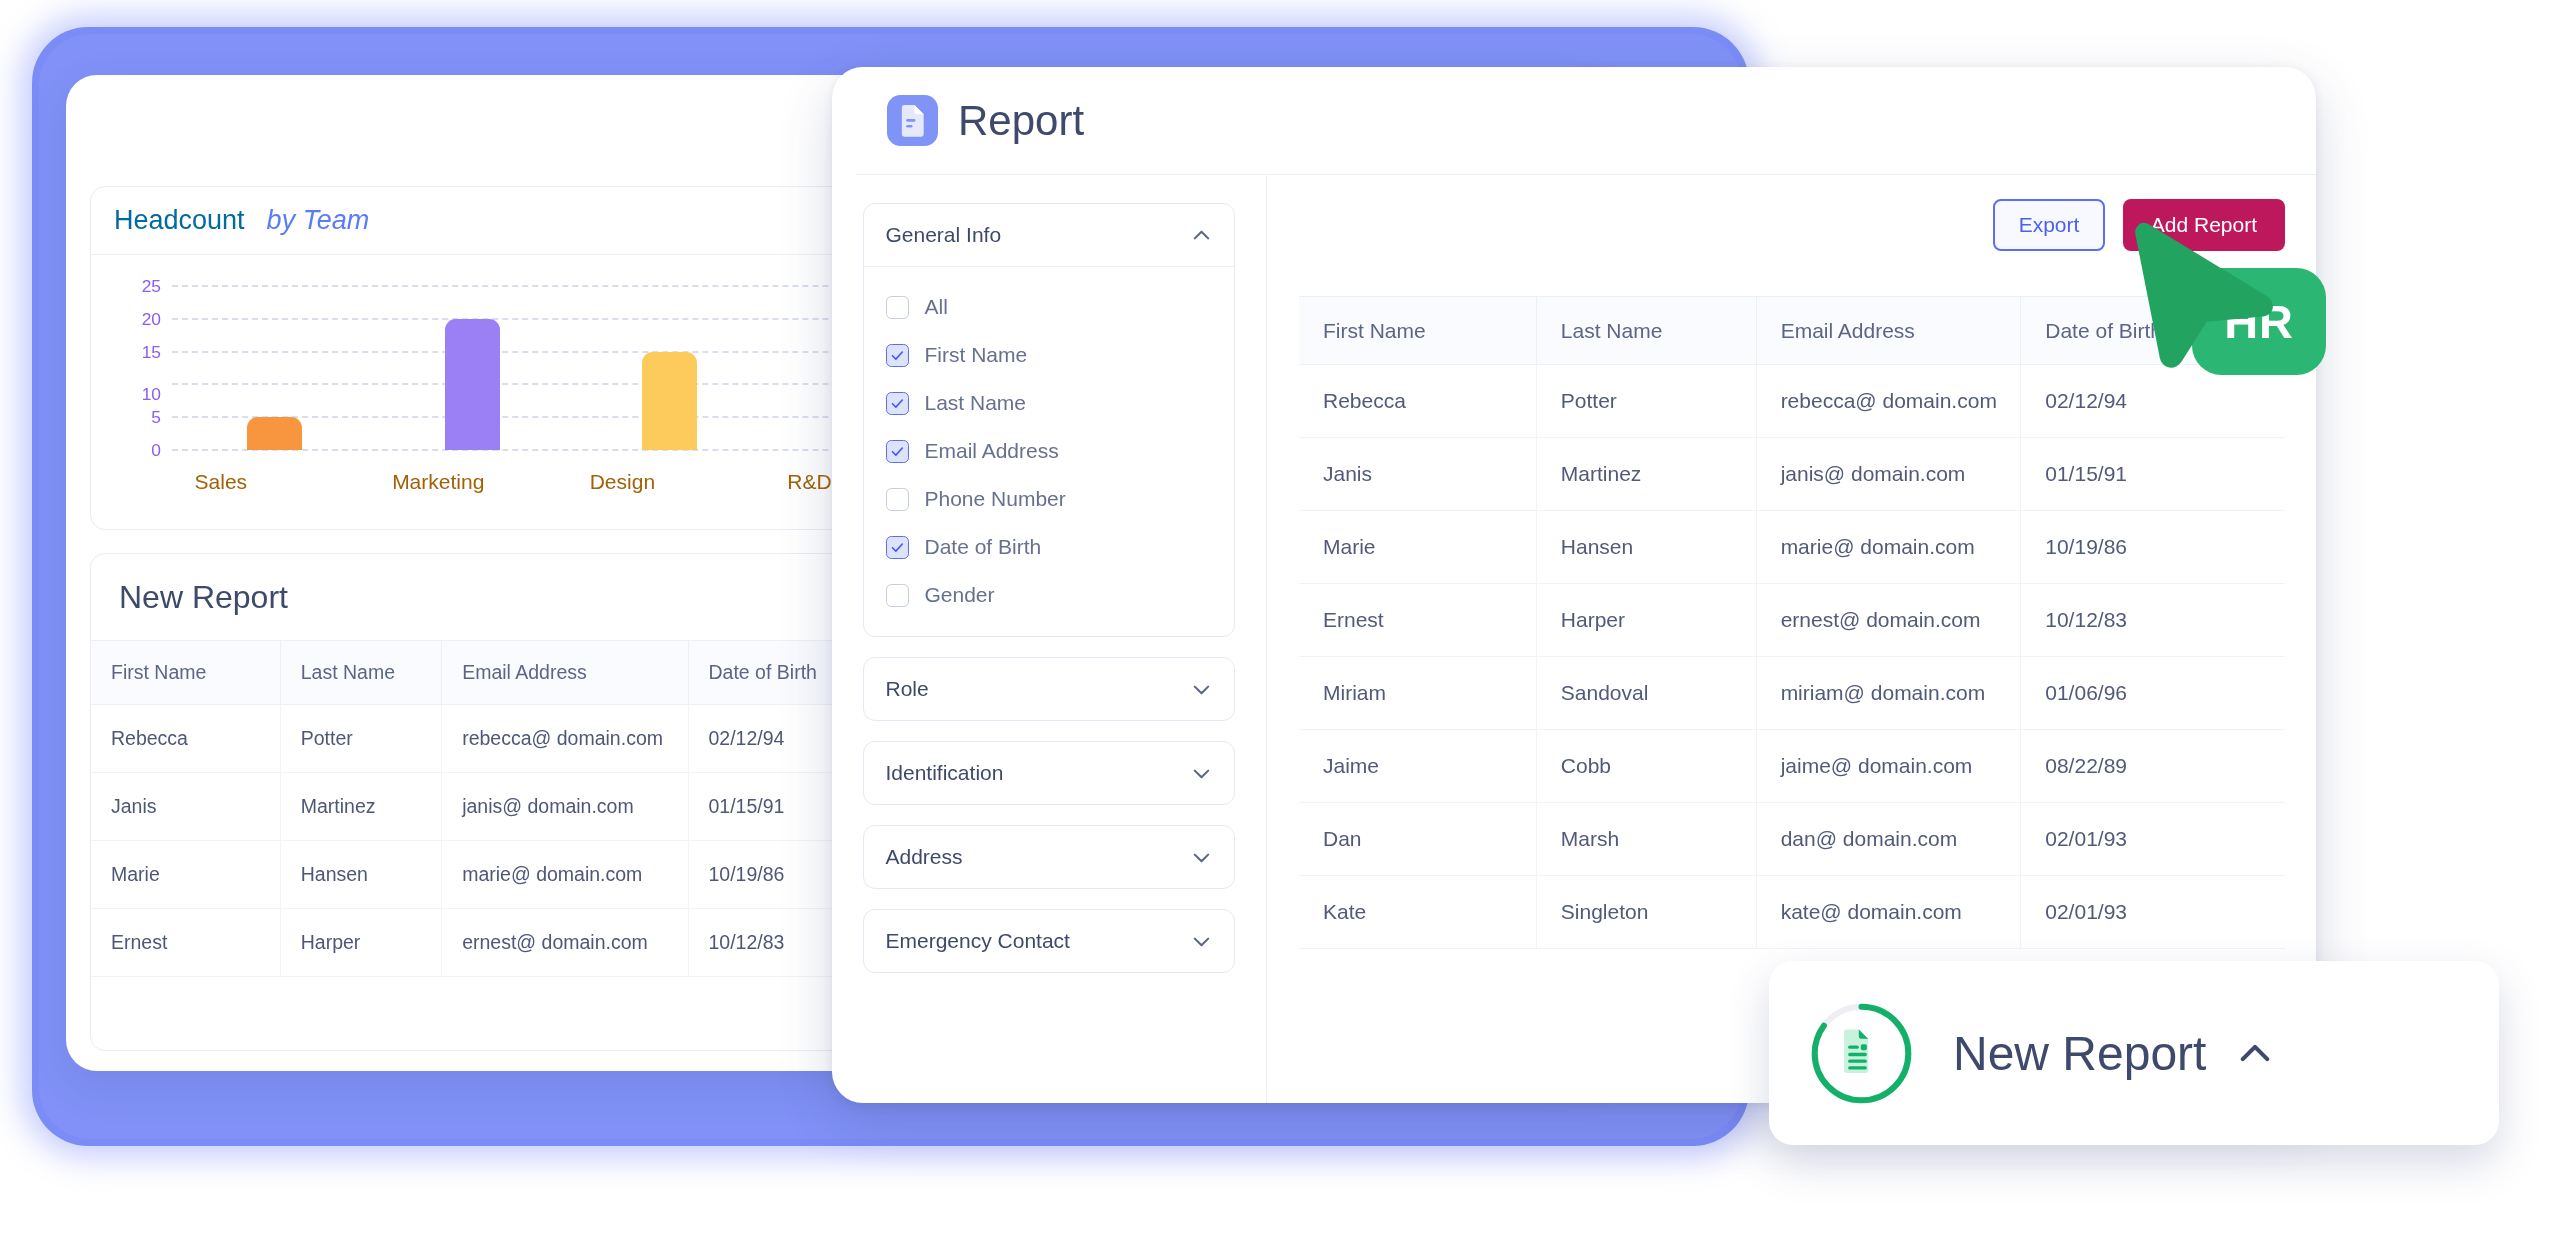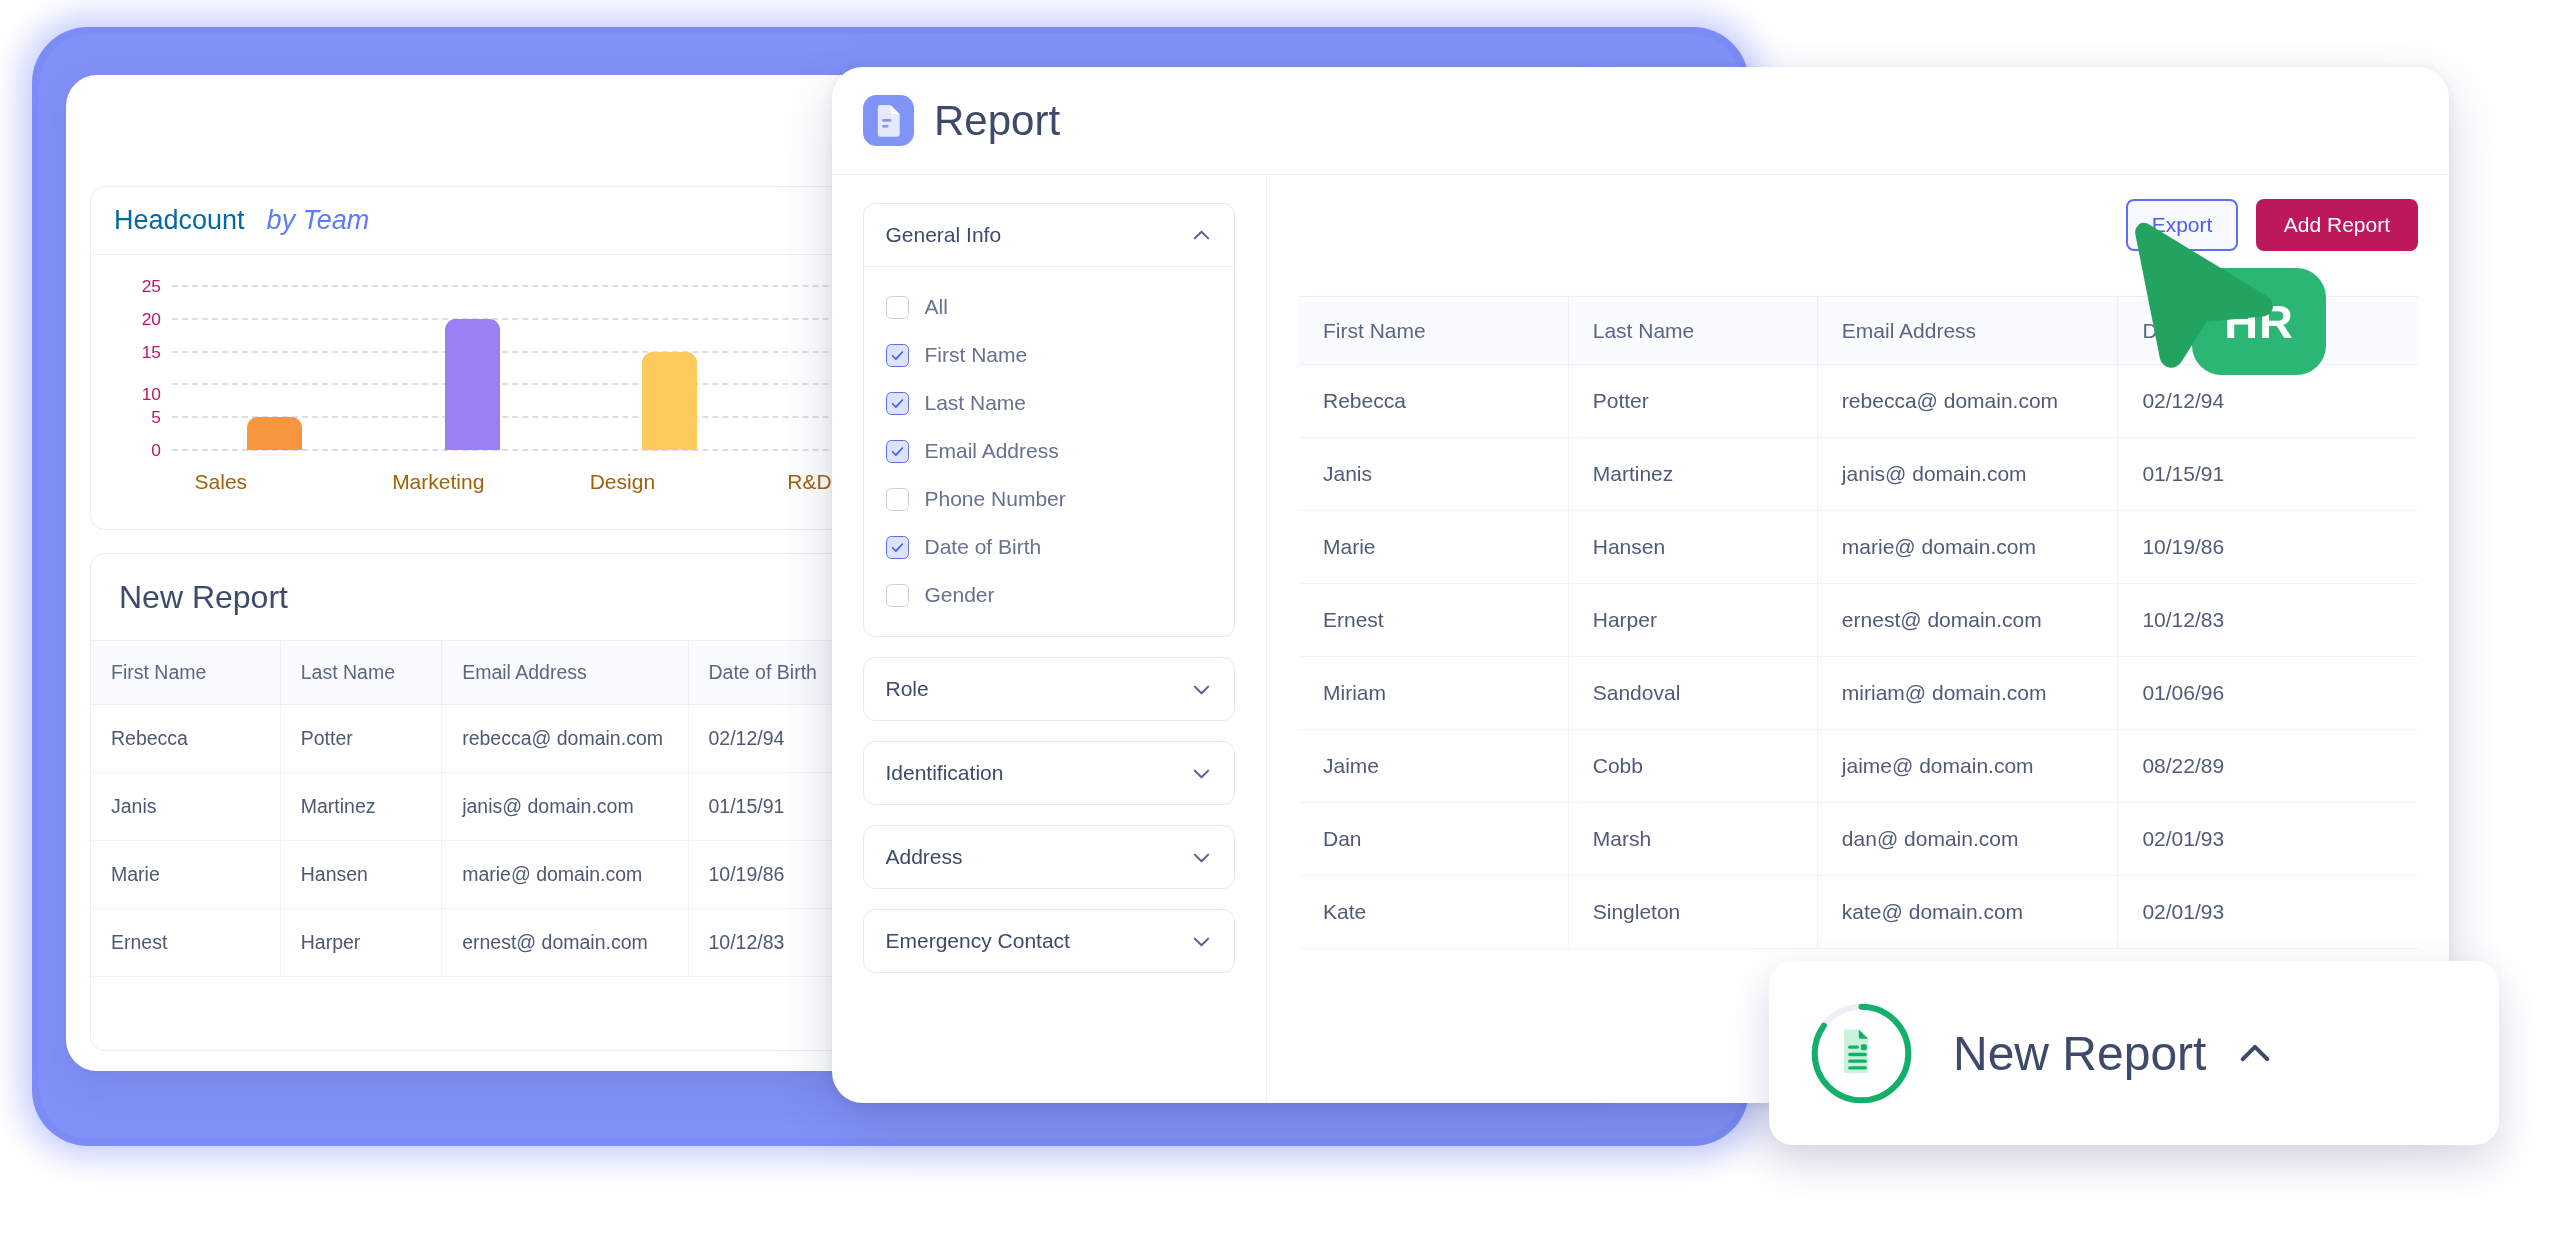--- a/index.html
+++ b/index.html
@@ -42,21 +42,21 @@
   #chart-head{
     height:67px;border-bottom:0.7px solid #EDEFF7;
     display:flex;align-items:center;padding-left:23px;
   }
   #chart-head .t1{font-size:27px;color:#0369a1;font-weight:400;}
   #chart-head .t2{font-size:27px;color:#5B7CFA;font-style:italic;margin-left:22px;}
 
   #plot{position:absolute;left:0;top:67px;right:0;bottom:0;}
   .ytick{
     position:absolute;left:12px;width:58px;text-align:right;
-    font-size:17.4px;color:#be185d;transform:translateY(-50%);
+    font-size:17.4px;color:#8b5cf6;transform:translateY(-50%);
   }
   .gridline{
     position:absolute;left:81px;right:27px;height:0;
     border-top:2px dashed #D9DEEF;transform:translateY(-50%);
   }
   #bars{
     position:absolute;left:85px;right:27px;top:0;bottom:79px;
     display:flex;align-items:flex-end;justify-content:space-around;
   }
   .bar-col{width:11.6%;display:flex;flex-direction:column;align-items:center;height:100%;justify-content:flex-end;}
@@ -84,24 +84,25 @@
   }
   table.grid td{
     border-bottom:0.7px solid #F1F3FA;border-right:0.7px solid #F1F3FA;
     color:#4E5876;font-weight:400;
   }
   #newrep-card th{font-size:19.5px;padding:20px 0 20px 20px;}
   #newrep-card td{font-size:19.5px;padding:22px 0 22px 20px;}
 
   
   #report-panel{
-    position:absolute;left:832px;top:67px;width:1617px;height:1036px;
+    position:absolute;left:832px;top:67px;width:1460px;height:1036px;
     background:#ffffff;border-radius:31px;
     box-shadow:0 20px 54px rgba(55,65,120,.20), 0 2.7px 9.4px rgba(55,65,120,.10);
     overflow:hidden;
+    padding-left:24px;
   }
   #report-header{
     height:107px;display:flex;align-items:center;padding-left:31px;
     border-bottom:0.7px solid #EDEFF7;
   }
   #report-doc-icon{
     width:51px;height:51px;border-radius:13.4px;background:#8093F7;
     display:flex;align-items:center;justify-content:center;flex:none;
   }
   #report-title{font-size:42px;color:#3E4A6B;font-weight:400;margin-left:20px;}

